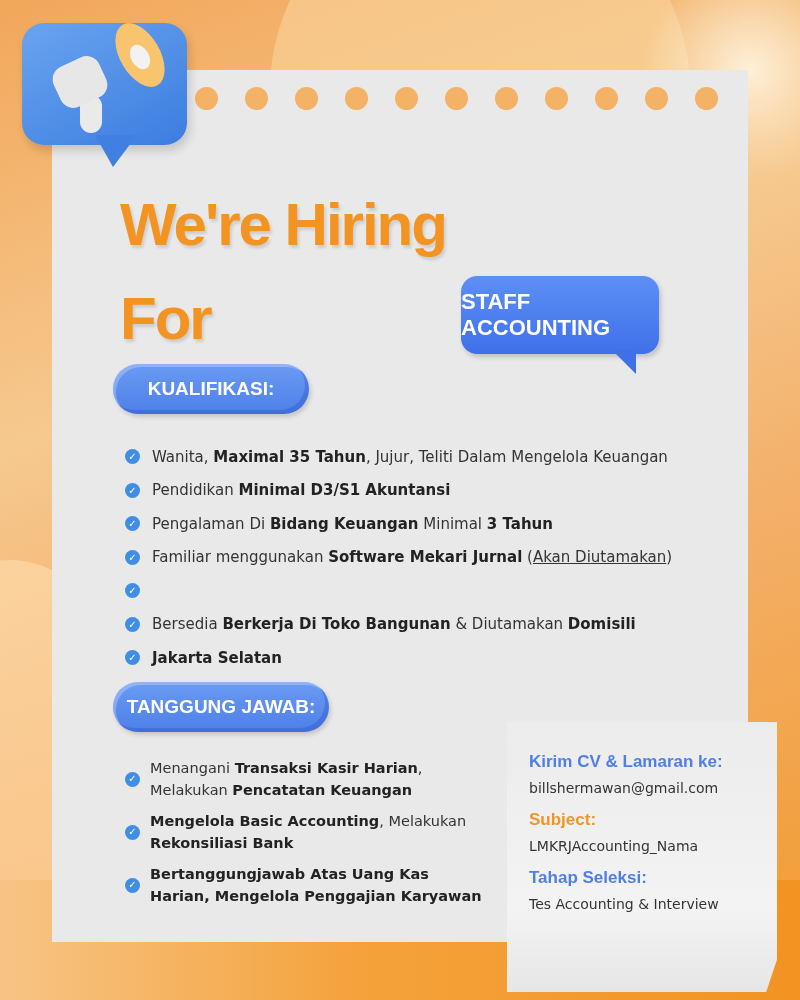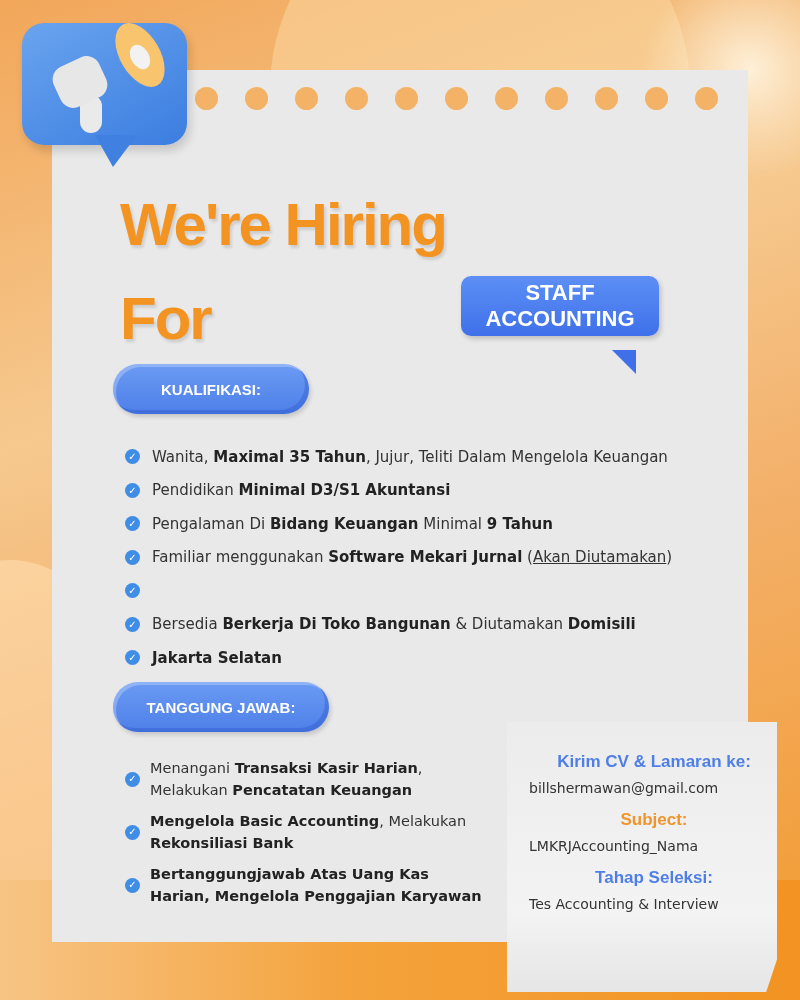--- a/index.html
+++ b/index.html
@@ -38,37 +38,37 @@
   .headline {
     position:absolute; left:112px; top:178px;
     font-family:"Liberation Sans", sans-serif; font-weight:900; color:#f39322;
     font-size:60px; line-height:94px; letter-spacing:-2px;
     text-shadow: 2px 3px 3px rgba(0,0,0,0.12);
     margin-left: 8px;
   }
   .headline .l2 { display:block; }
 
   .role-bubble {
-    position:absolute; left:461px; top:276px; width:198px; height:60px;
-    background:linear-gradient(180deg,#5d8ff5,#3f70ea); border-radius:10px;
+    position:absolute; left:461px; top:276px; width:198px; height:78px;
+    background:linear-gradient(180deg,#5d8ff5,#3f70ea); border-radius:16px;
     color:#fff; font-family:"Liberation Sans", sans-serif; font-weight:bold;
-    font-size:22px; line-height:26px; text-align:center;
+    font-size:22px; line-height:26px; 
     display:flex; flex-direction:column; justify-content:center;
     box-shadow: 2px 3px 5px rgba(0,0,0,0.18);
   }
   .role-tail {
     position:absolute; left:612px; top:350px; width:0; height:0;
     border-left:24px solid transparent; border-top:24px solid #3f70ea;
   }
 
   .pill {
     position:absolute; height:50px; border-radius:26px;
     background:linear-gradient(180deg,#6b9bf3,#4d7fe8);
     box-shadow: inset -4px -4px 0 rgba(40,80,200,0.35), inset 3px 3px 0 rgba(255,255,255,0.25), 2px 3px 4px rgba(0,0,0,0.15);
-    color:#fff; font-family:"Liberation Sans", sans-serif; font-weight:bold; font-size:15px;
+    color:#fff; font-family:"Liberation Sans", sans-serif; font-weight:bold; font-size:19px;
     display:flex; align-items:center; justify-content:center;
   }
   .pill-kual { left:113px; top:364px; width:196px; }
   .pill-tj { left:113px; top:682px; width:216px;justify-content:center; }
 
   .list { position:absolute; left:125px; margin:0; padding:0; list-style:none; }
   .list-kual { top:440px; }
   .list-kual li { height:33.5px; display:flex; align-items:center; font-size:15px; color:#333; white-space:nowrap; }
   .list-tj { top:757px; width:360px; }
   .list-tj li { display:flex; align-items:center; font-size:14.5px; color:#333; line-height:22px; margin-bottom:9px; }
@@ -81,21 +81,21 @@
   .b { font-weight:bold; color:#222; }
   .u { text-decoration:underline; }
 
   .note {
     position:absolute; left:507px; top:722px; width:270px; height:270px;
     background:linear-gradient(180deg,#ececec,#f3f3f3 70%,#e6e6e6);
     box-shadow: -4px -2px 14px rgba(0,0,0,0.18);
     clip-path: polygon(0 0,100% 0,100% 88%,96% 100%,0 100%);
   }
   .note-content { position:absolute; left:529px; top:752px; width:250px; }
-  .note-h { font-family:"Liberation Sans", sans-serif; font-weight:bold; font-size:17px; margin-bottom:8px;text-align:center; }
+  .note-h { font-family:"Liberation Sans", sans-serif; font-weight:bold; font-size:17px; margin-bottom:8px; }
   .note-h.blue { color:#4f7fe6; }
   .note-h.orange { color:#f0952c; }
   .note-v { font-size:14px; color:#333; margin-bottom:14px; }
   .note-v.bold { font-weight:normal; color:#333; }
 </style>
 </head>
 <body>
 
 <div class="bg-arc1"></div>
 <div class="bg-arc2"></div>
@@ -145,21 +145,21 @@
     <li>
       <span class="check">✓</span>
       <span><span>Wanita, </span><span class="b">Maximal 35 Tahun</span><span>, Jujur, Teliti Dalam Mengelola Keuangan</span></span>
     </li>
     <li>
       <span class="check">✓</span>
       <span><span>Pendidikan </span><span class="b">Minimal D3/S1 Akuntansi</span></span>
     </li>
     <li>
       <span class="check">✓</span>
-      <span><span>Pengalaman Di </span><span class="b">Bidang Keuangan</span><span> Minimal </span><span class="b">9 Tahun</span></span>
+      <span><span>Pengalaman Di </span><span class="b">Bidang Keuangan</span><span> Minimal </span><span class="b">3 Tahun</span></span>
     </li>
     <li>
       <span class="check">✓</span>
       <span><span>Familiar menggunakan </span><span class="b">Software Mekari Jurnal</span><span> (</span><span class="u">Akan Diutamakan</span><span>)</span></span>
     </li>
     <li>
       <span class="check">✓</span>
     </li>
     <li>
       <span class="check">✓</span>

